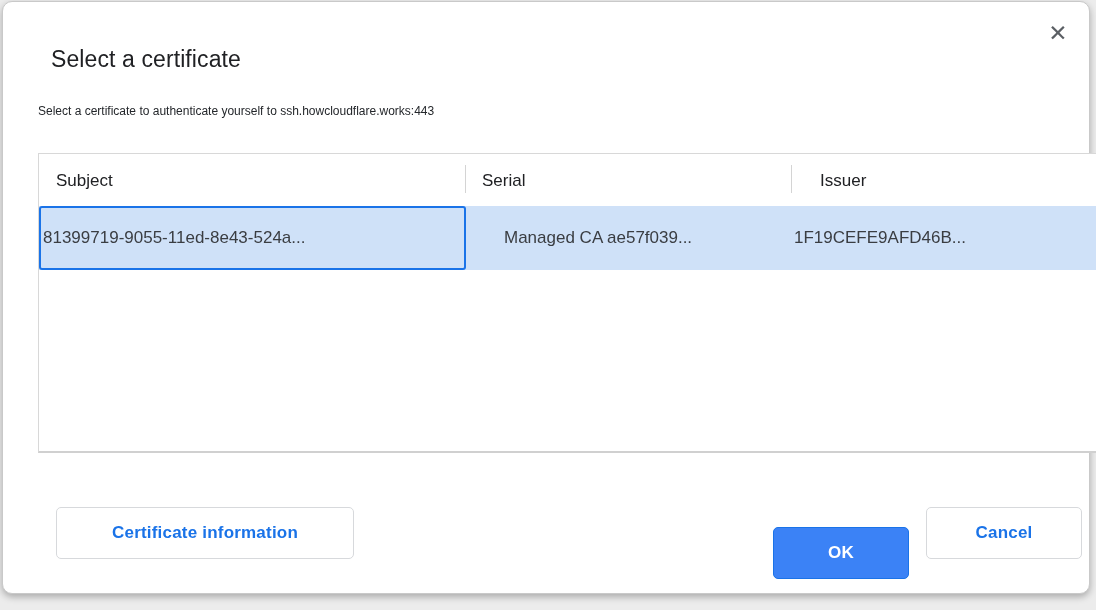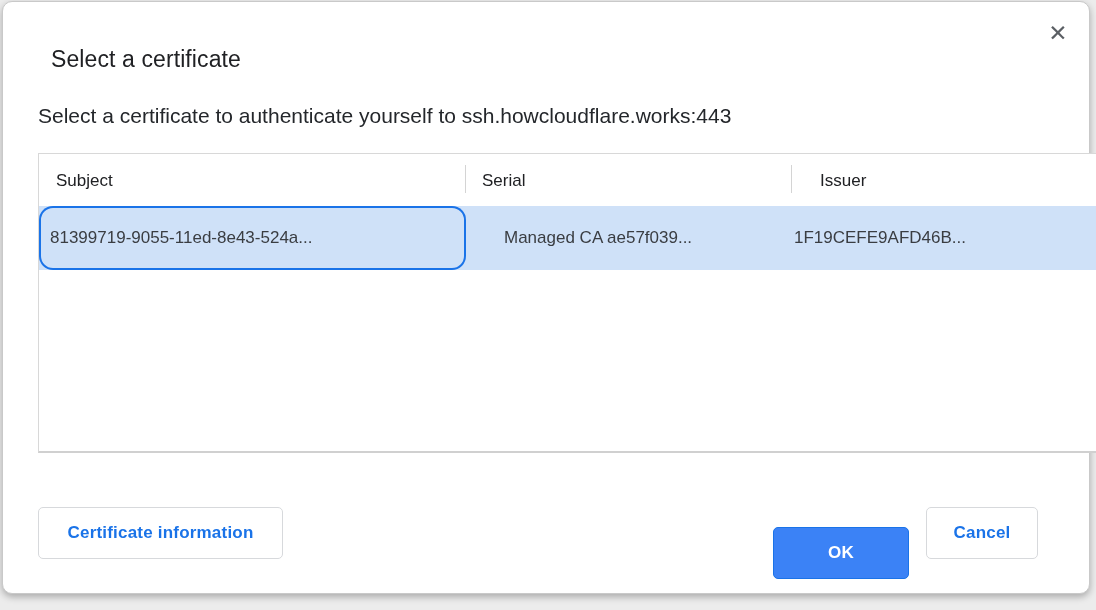--- a/index.html
+++ b/index.html
@@ -40,21 +40,21 @@
     margin: 0;
     font-size: 23px;
     font-weight: 400;
     color: #202124;
     letter-spacing: 0.1px;
   }
   .subtitle {
     position: absolute;
     left: 35px; top: 102px;
     margin: 0;
-    font-size: 21px;
+    font-size: 12px;
     font-weight: 400;
     color: #24272b;
   }
   .cert-table {
     position: absolute;
     left: 35px; top: 151px;
     width: 1073px; height: 300px;
     border: 1px solid #d8d8d8;
     border-bottom: 2px solid #d0d0d0;
     box-sizing: border-box;
@@ -89,23 +89,23 @@
   .td {
     box-sizing: border-box;
     font-size: 17px;
     color: #3a3d42;
     line-height: 64px;
     white-space: nowrap;
     overflow: hidden;
   }
   .td-subject {
     width: 427px;
-    padding-left: 11px;
+    padding-left: 4px;
     box-shadow: inset 0 0 0 2px #1a73e8;
-    border-radius: 14px;
+    border-radius: 3px;
   }
   .td-issuer { width: 312px; padding-left: 38px; }
   .td-serial { flex: 1; padding-left: 16px; }
   .btn {
     position: absolute;
     height: 52px;
     box-sizing: border-box;
     border-radius: 5px;
     font-family: inherit;
     font-size: 17px;
@@ -117,23 +117,23 @@
     background: #ffffff;
     border: 1px solid #d7d9dc;
     color: #1a73e8;
   }
   .btn-primary {
     background: #3b82f6;
     border: 1px solid #1a73e8;
     color: #ffffff;
     margin-top: 20px;
   }
-  .btn-certinfo { left: 35px;  top: 505px; width: 245px; }
+  .btn-certinfo { left: 53px;  top: 505px; width: 298px; }
   .btn-ok       { left: 770px; top: 505px; width: 136px; }
-  .btn-cancel   { left: 923px; top: 505px; width: 112px; text-align: center; }
+  .btn-cancel   { left: 923px; top: 505px; width: 156px; text-align: center; }
 </style>
 </head>
 <body>
 
 <div class="dialog">
 
   <button class="close-btn">✕</button>
 
   <h1 class="title">Select a certificate</h1>
 

